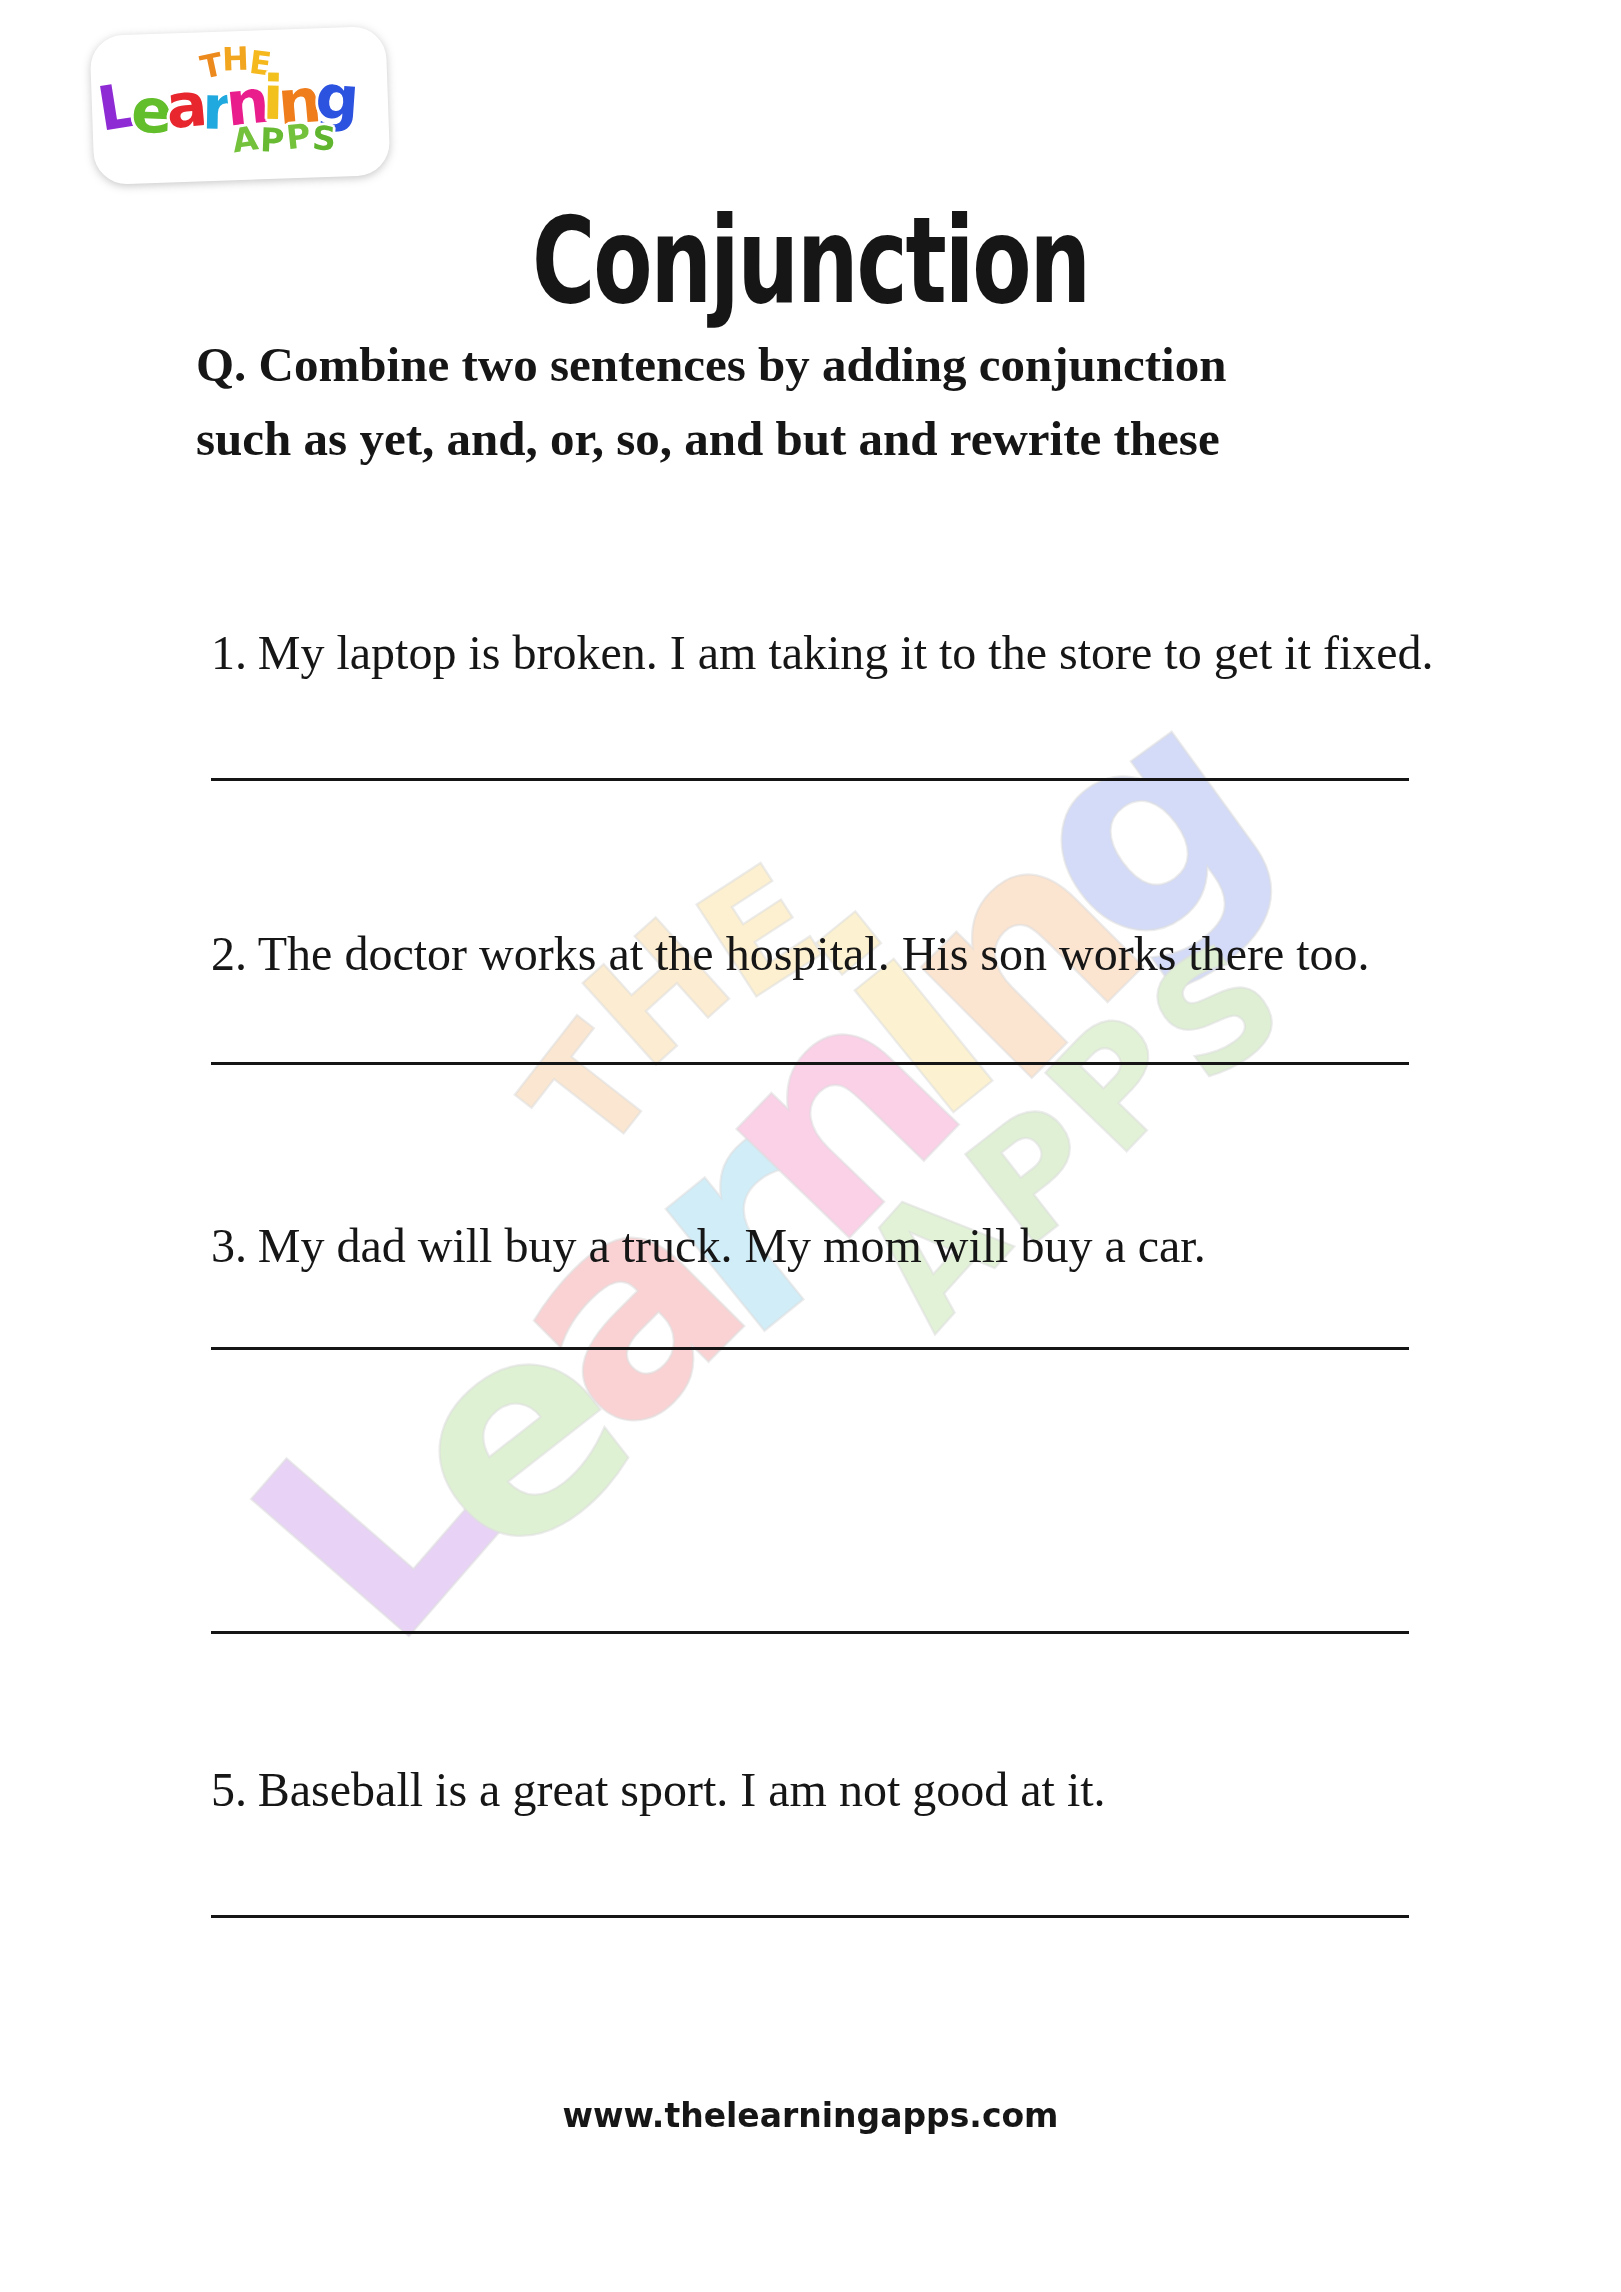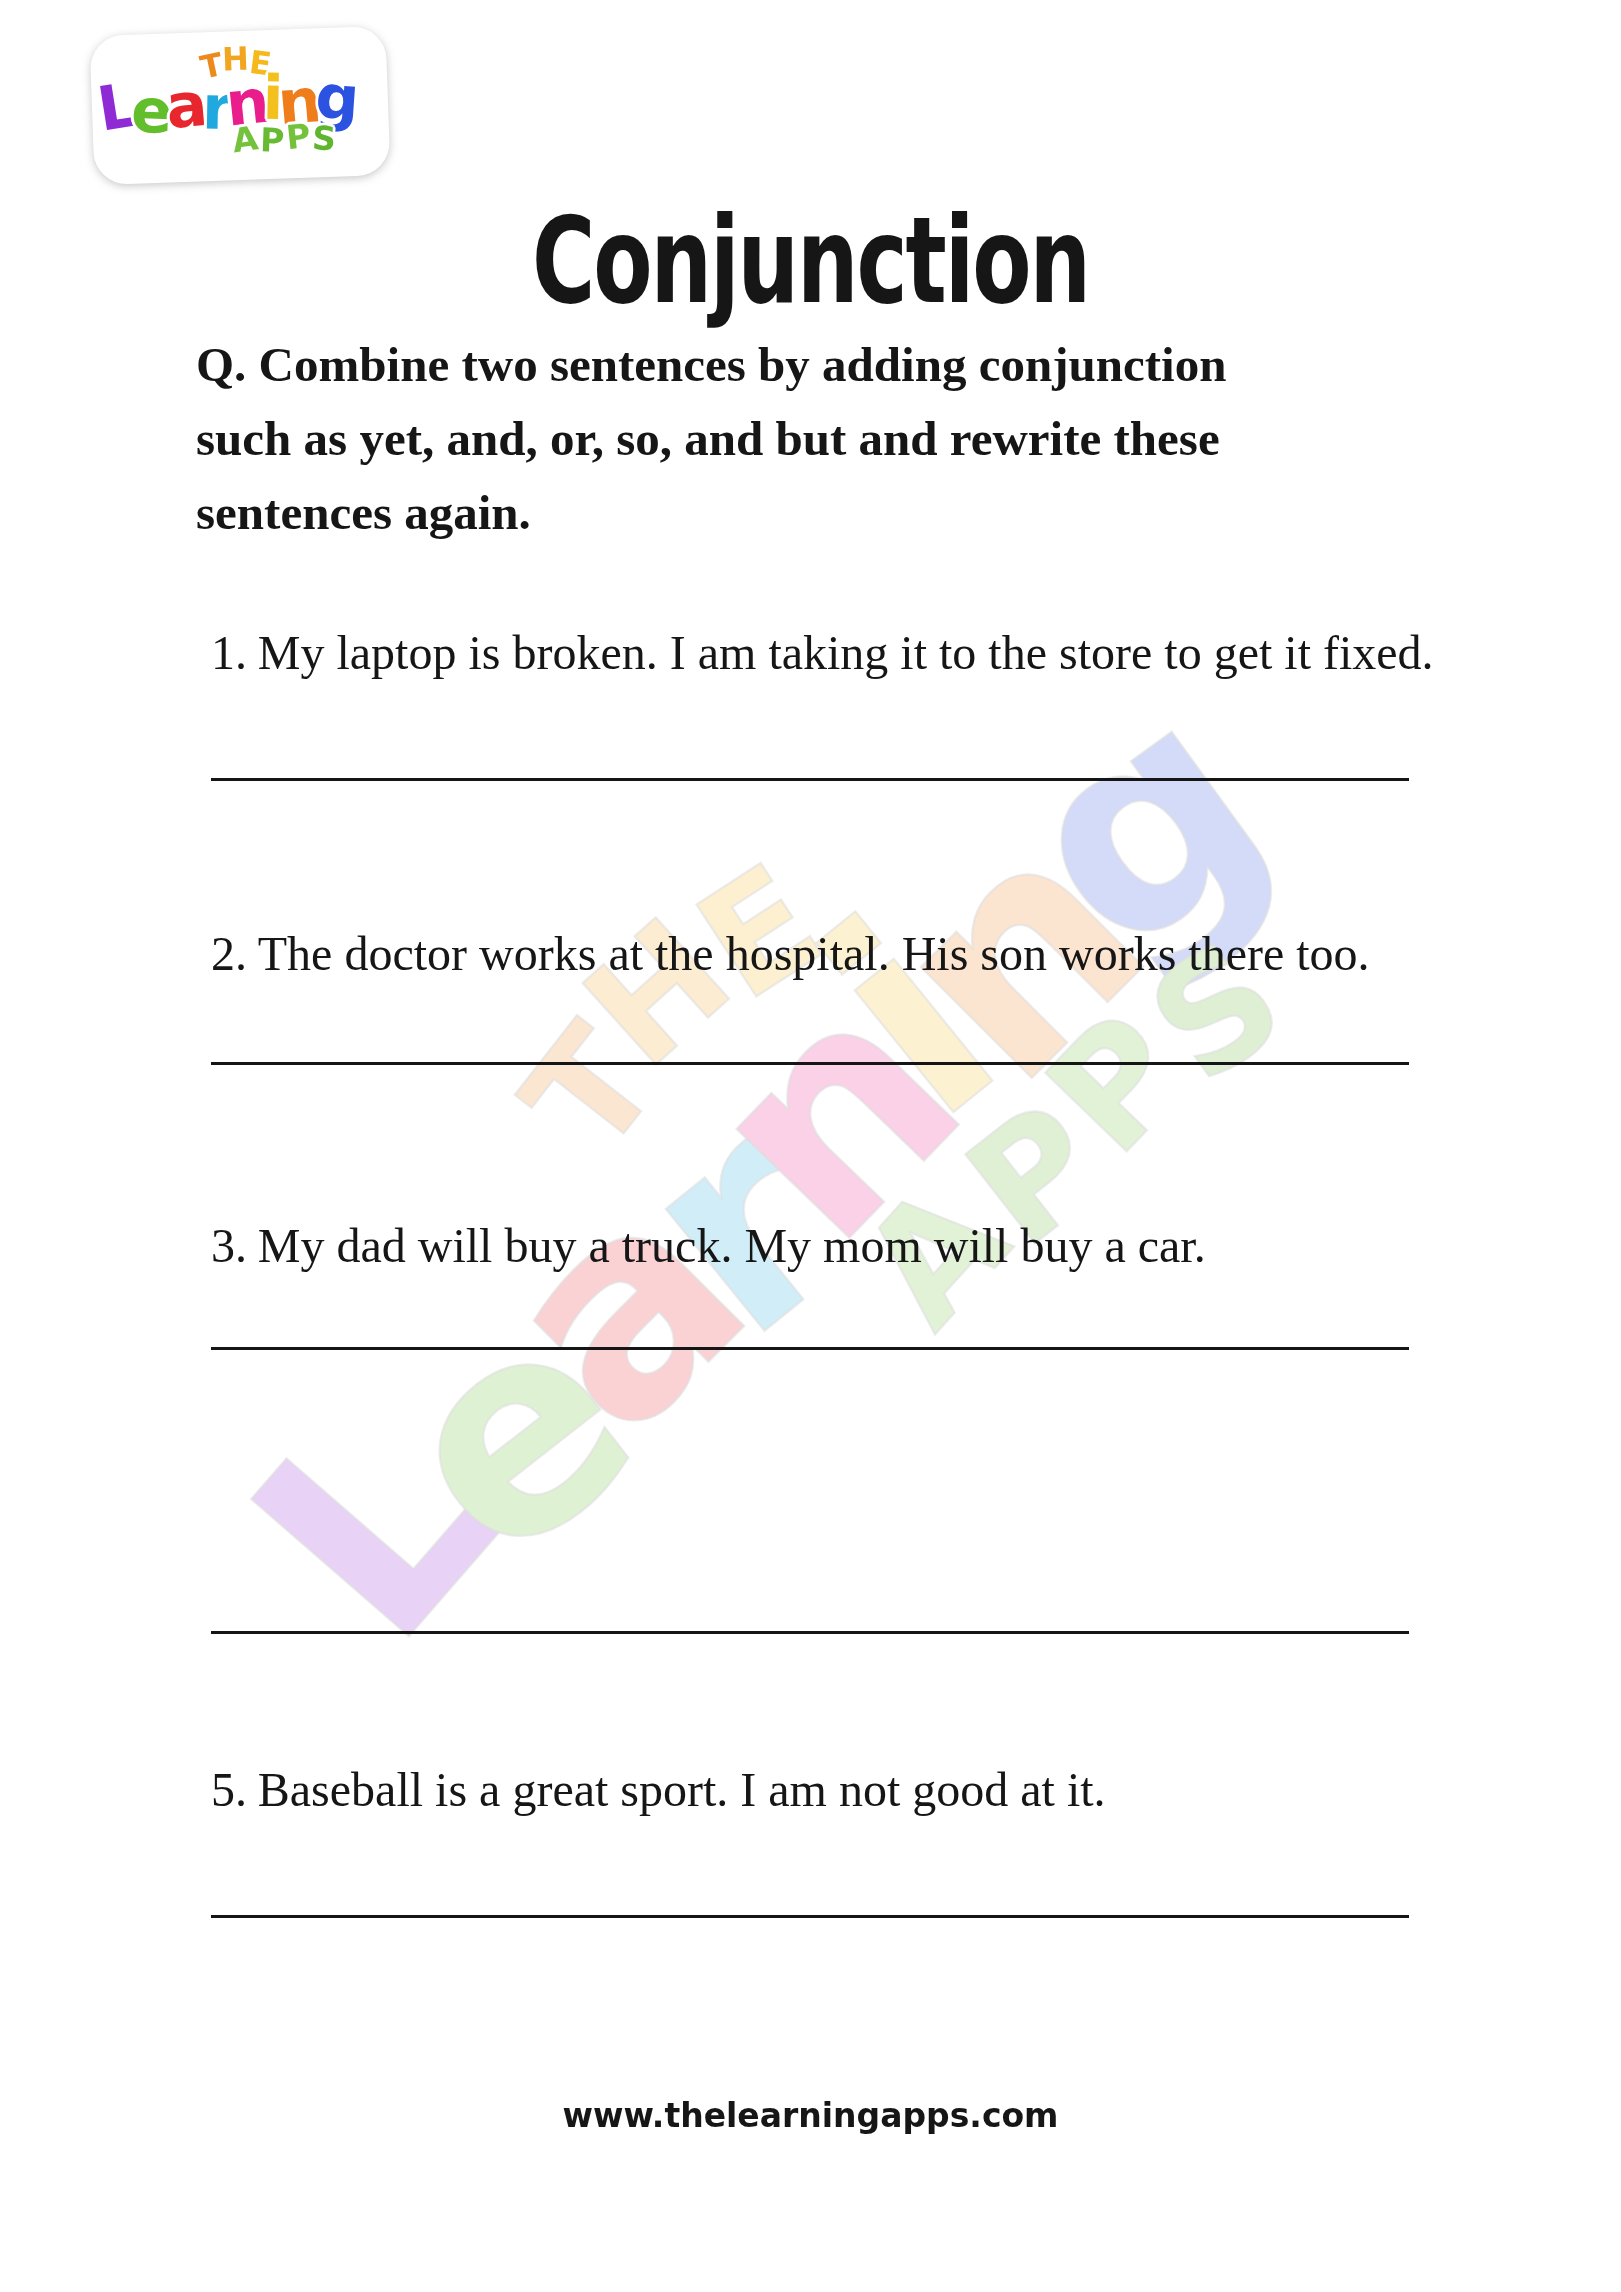--- a/index.html
+++ b/index.html
@@ -141,21 +141,20 @@
       <div class="logo-row logo-apps">
         <span class="lg" style="color: rgb(116, 194, 60);">A</span><span class="lg" style="color: rgb(104, 186, 51);">P</span><span class="lg" style="color: rgb(116, 194, 60);">P</span><span class="lg" style="color: rgb(95, 181, 45);">S</span>
       </div>
     </div>
 
     <div class="title">Conjunction</div>
 
     <div class="question">
       <div>Q. Combine two sentences by adding conjunction</div>
       <div>such as yet, and, or, so, and but and rewrite these</div>
-      <div>sentences again.</div>
     </div>
 
     <div class="sentence" style="top:627px">
       <span class="num">1.</span><span>My laptop is broken. I am taking it to the store to get it fixed.</span>
     </div>
     <div class="answer-line" style="top: 778px; border-top-color: rgb(21, 21, 21);"></div>
 
     <div class="sentence" style="top:928px">
       <span class="num">2.</span><span>The doctor works at the hospital. His son works there too.</span>
     </div>

